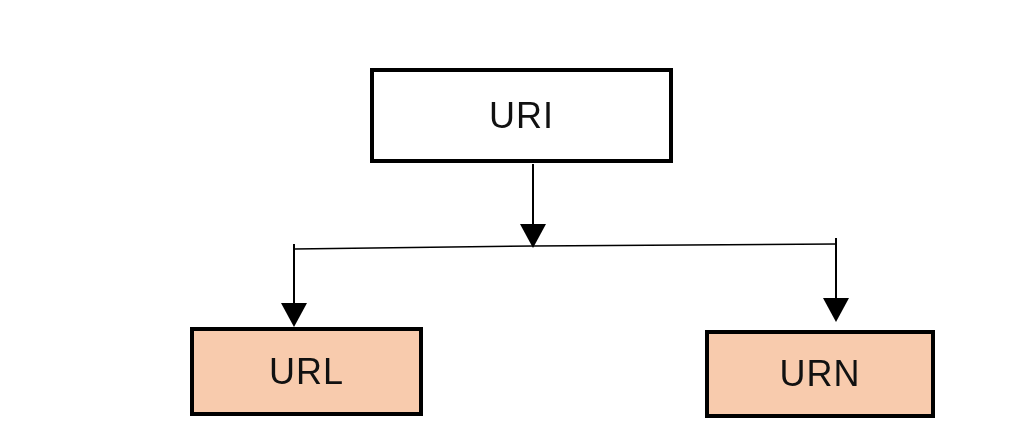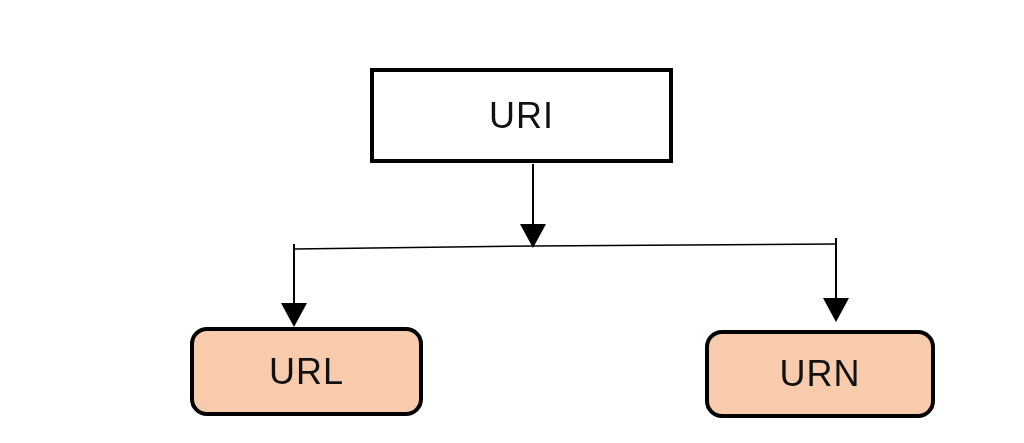--- a/index.html
+++ b/index.html
@@ -37,21 +37,20 @@
     line-height: 1;
   }
   .node-root {
     left: 322px;
     top: 68px;
     width: 303px;
     height: 95px;
   }
   .node-child {
     background: #F8CBAD;
-    border-radius: 17px;
   }
   .node-url {
     left: 142px;
     top: 327px;
     width: 233px;
     height: 89px;
   }
   .node-urn {
     left: 657px;
     top: 330px;

